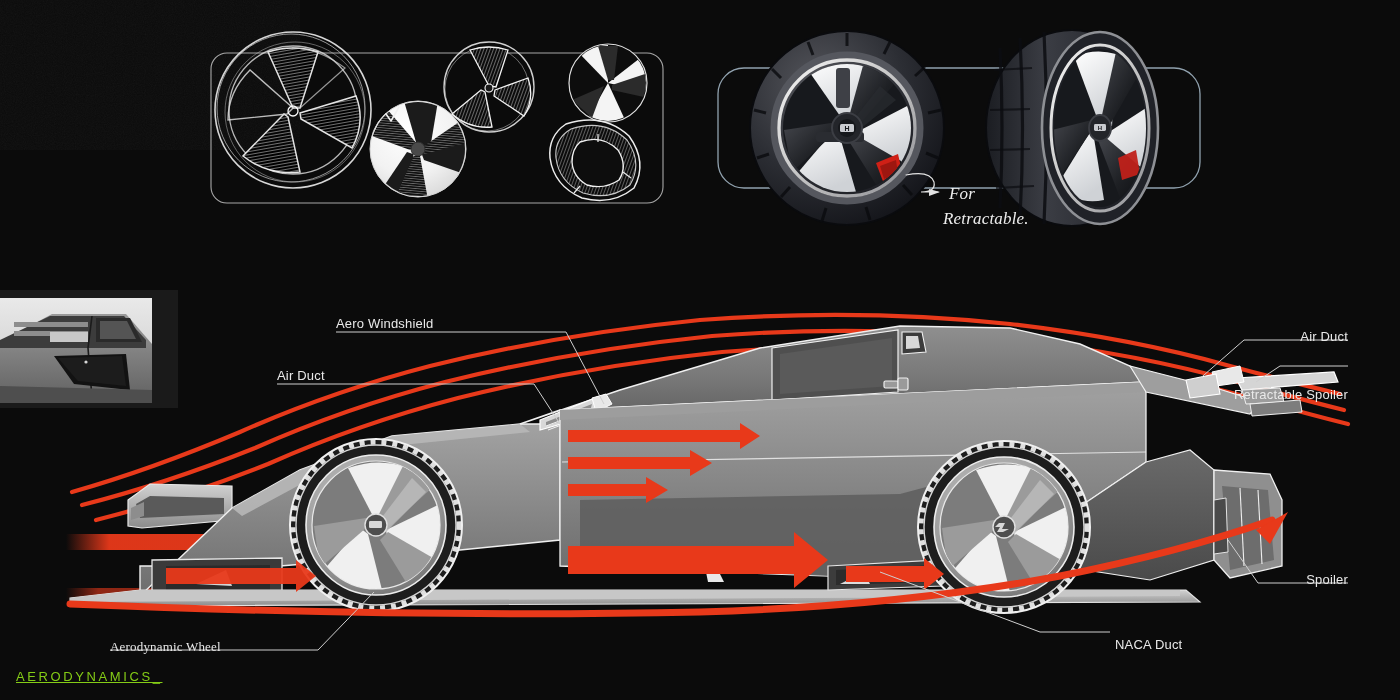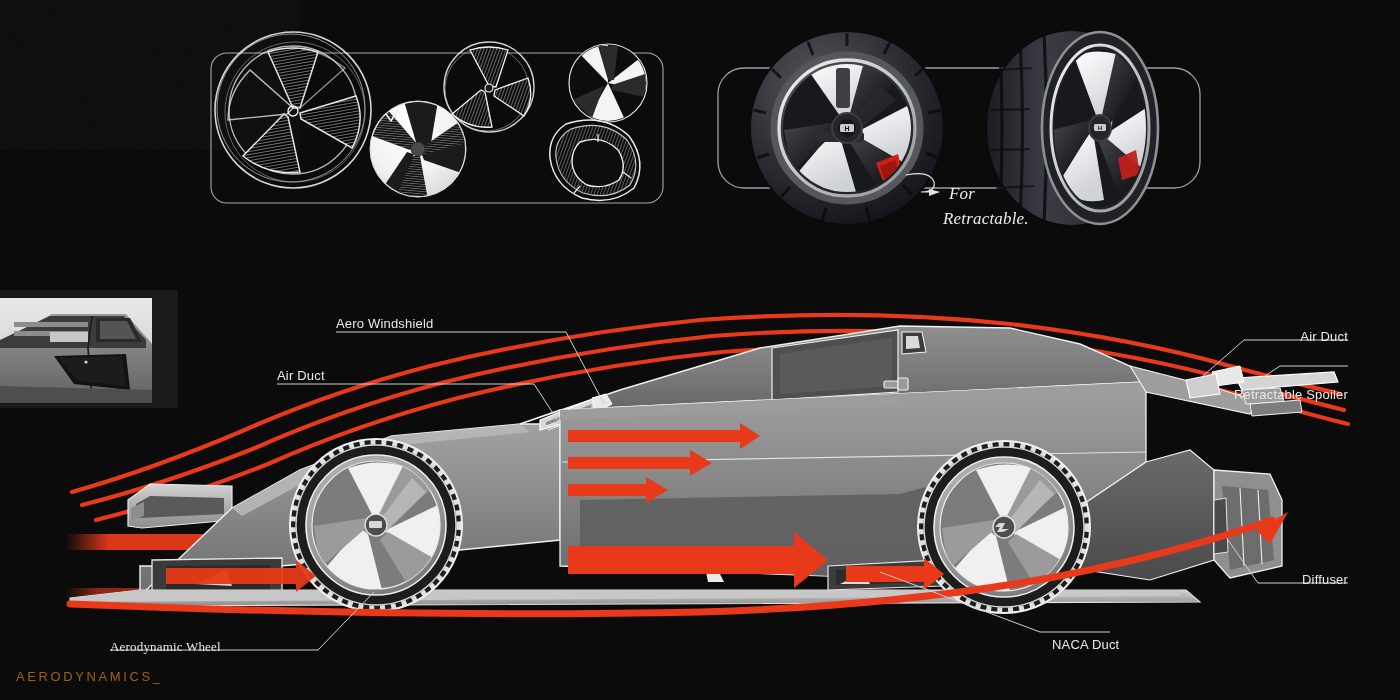--- a/index.html
+++ b/index.html
@@ -33,24 +33,25 @@
     z-index: 40;
   }
   .callout.right { text-align: right; }
 
   svg.overlay { position: absolute; inset: 0; width: 1400px; height: 700px; pointer-events: none; }
 
   
   #board-title {
     position: absolute;
     left: 16px; bottom: 16px;
-    color: #a16207;
+    color: #84cc16;
     font-size: 13px;
     letter-spacing: 2.6px;
     z-index: 45;
+    text-decoration: underline;
   }
 
   
   #photo-inset {
     position: absolute;
     left: 0px; top: 290px;
     width: 178px; height: 118px;
     z-index: 22;
     overflow: hidden;
     background: #6e6e6e;
@@ -550,23 +551,23 @@
   <div class="callout" style="left:277px; top:368px;">
     <span>Air Duct</span>
   </div>
   <div class="callout right" style="left:1248px; top:329px; width:100px;">
     <span>Air Duct</span>
   </div>
   <div class="callout right" style="left:1208px; top:355px; width:140px;margin-top:32px;">
     <span>Retractable Spoiler</span>
   </div>
   <div class="callout right" style="left:1248px; top:572px; width:100px;">
-    <span>Diffuser</span>
-  </div>
-  <div class="callout" style="left:1052px; top:637px;text-align:center;">
+    <span>Spoiler</span>
+  </div>
+  <div class="callout" style="left:1115px; top:637px;text-align:center;">
     <span>NACA Duct</span>
   </div>
   <div class="callout" style="left:110px; top:639px;font-family:Liberation Serif, serif;">
     <span>Aerodynamic Wheel</span>
   </div>
 
   <div id="board-title">AERODYNAMICS_</div>
 
   <svg id="grain">
     <filter id="noiseF">

